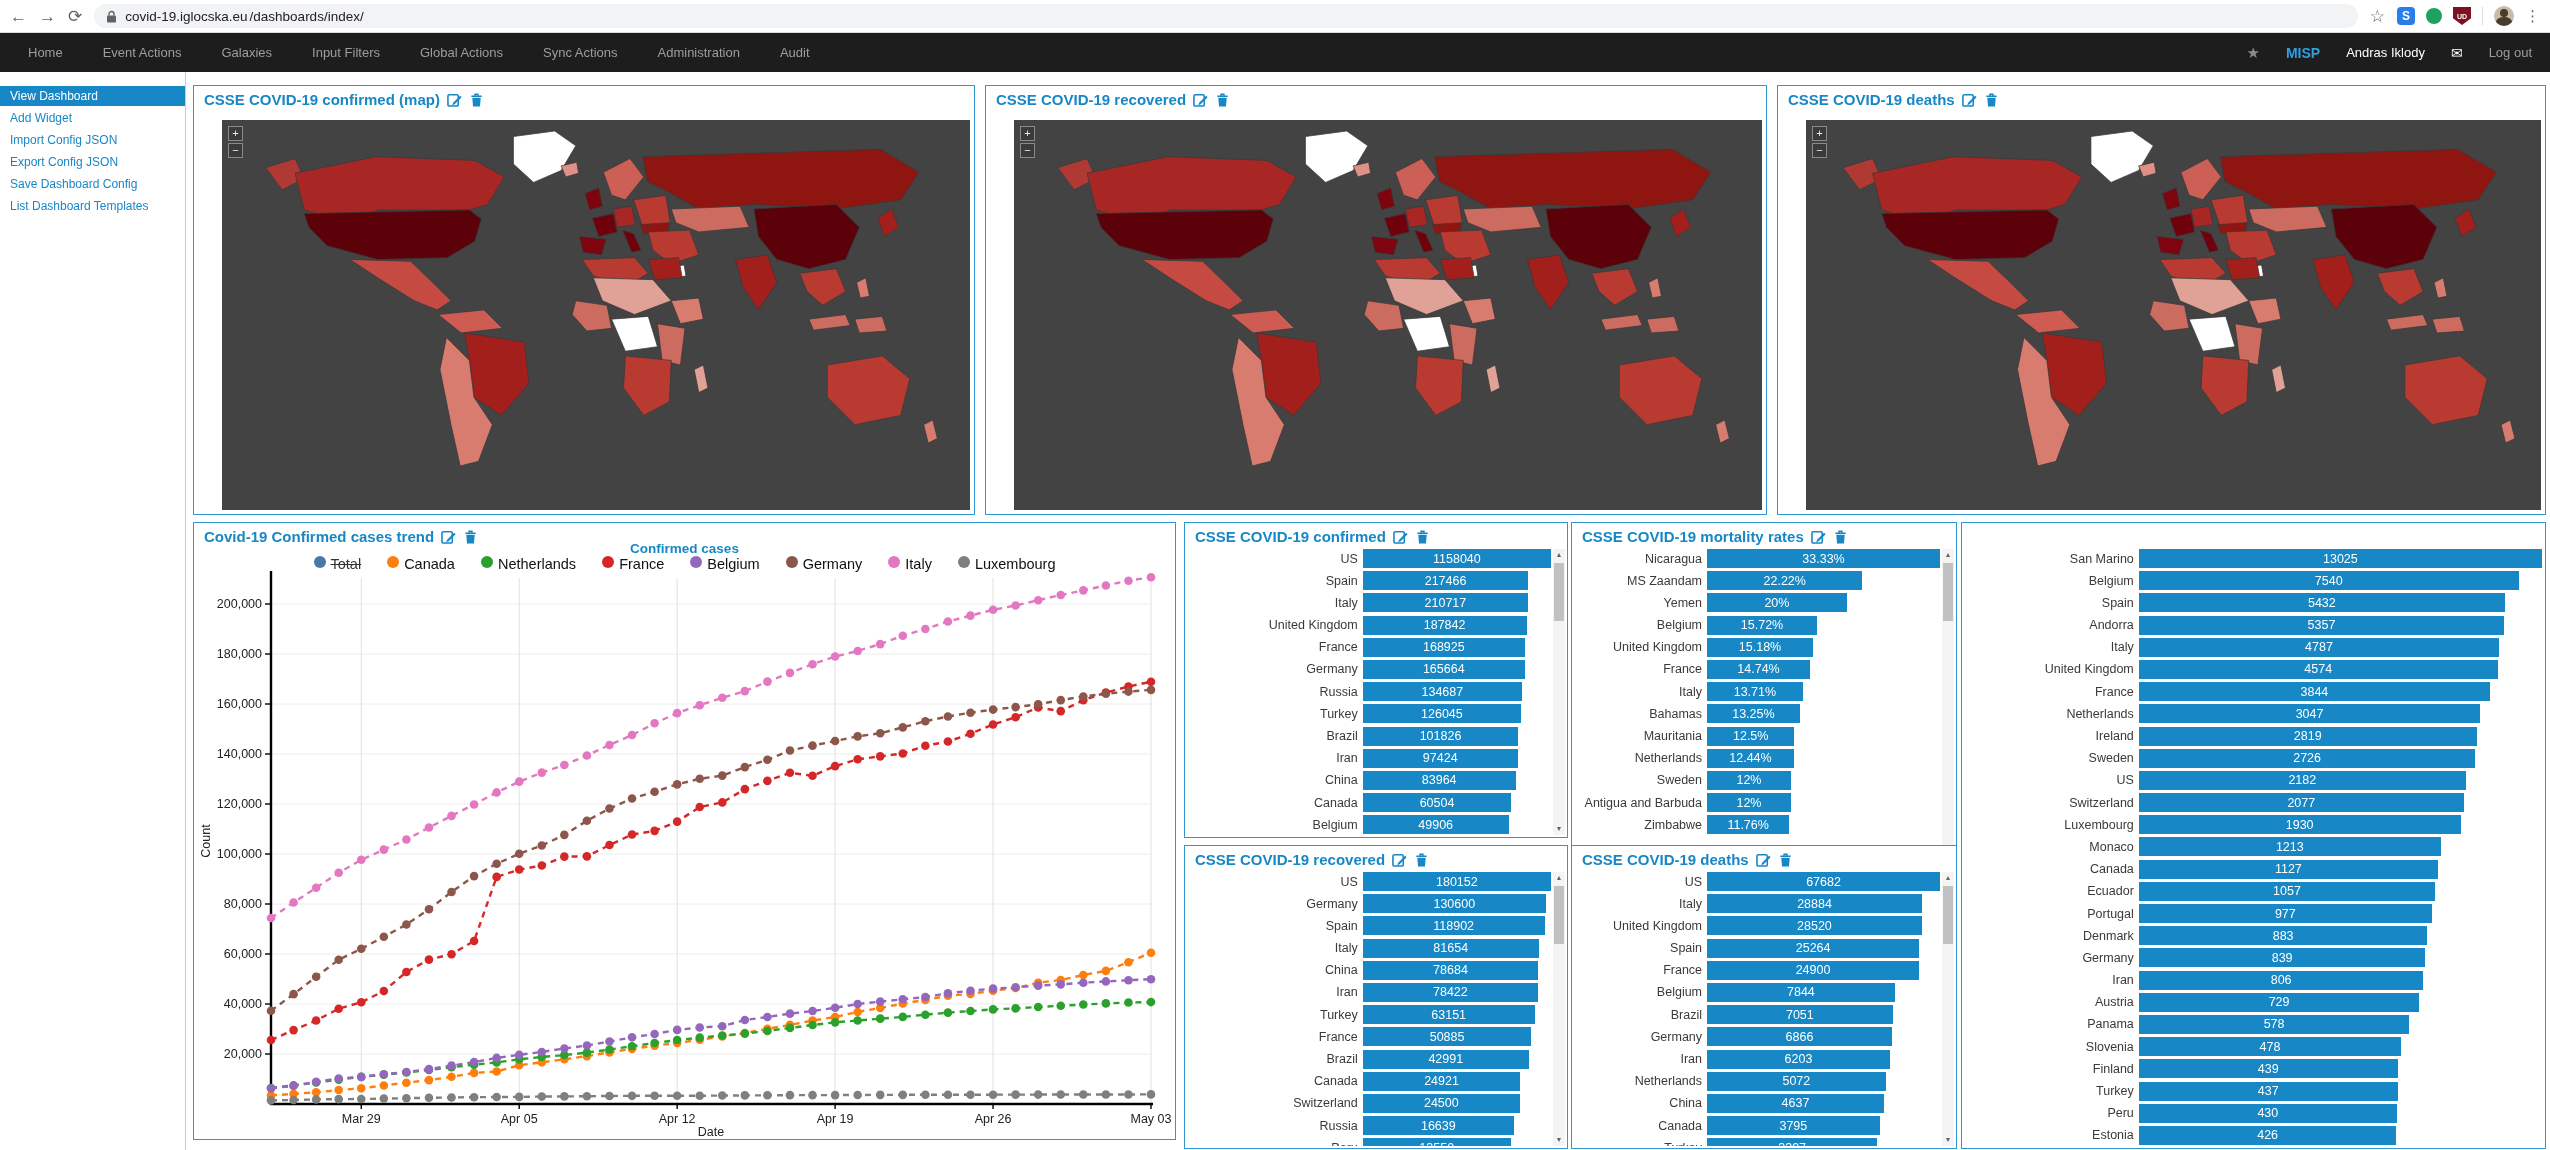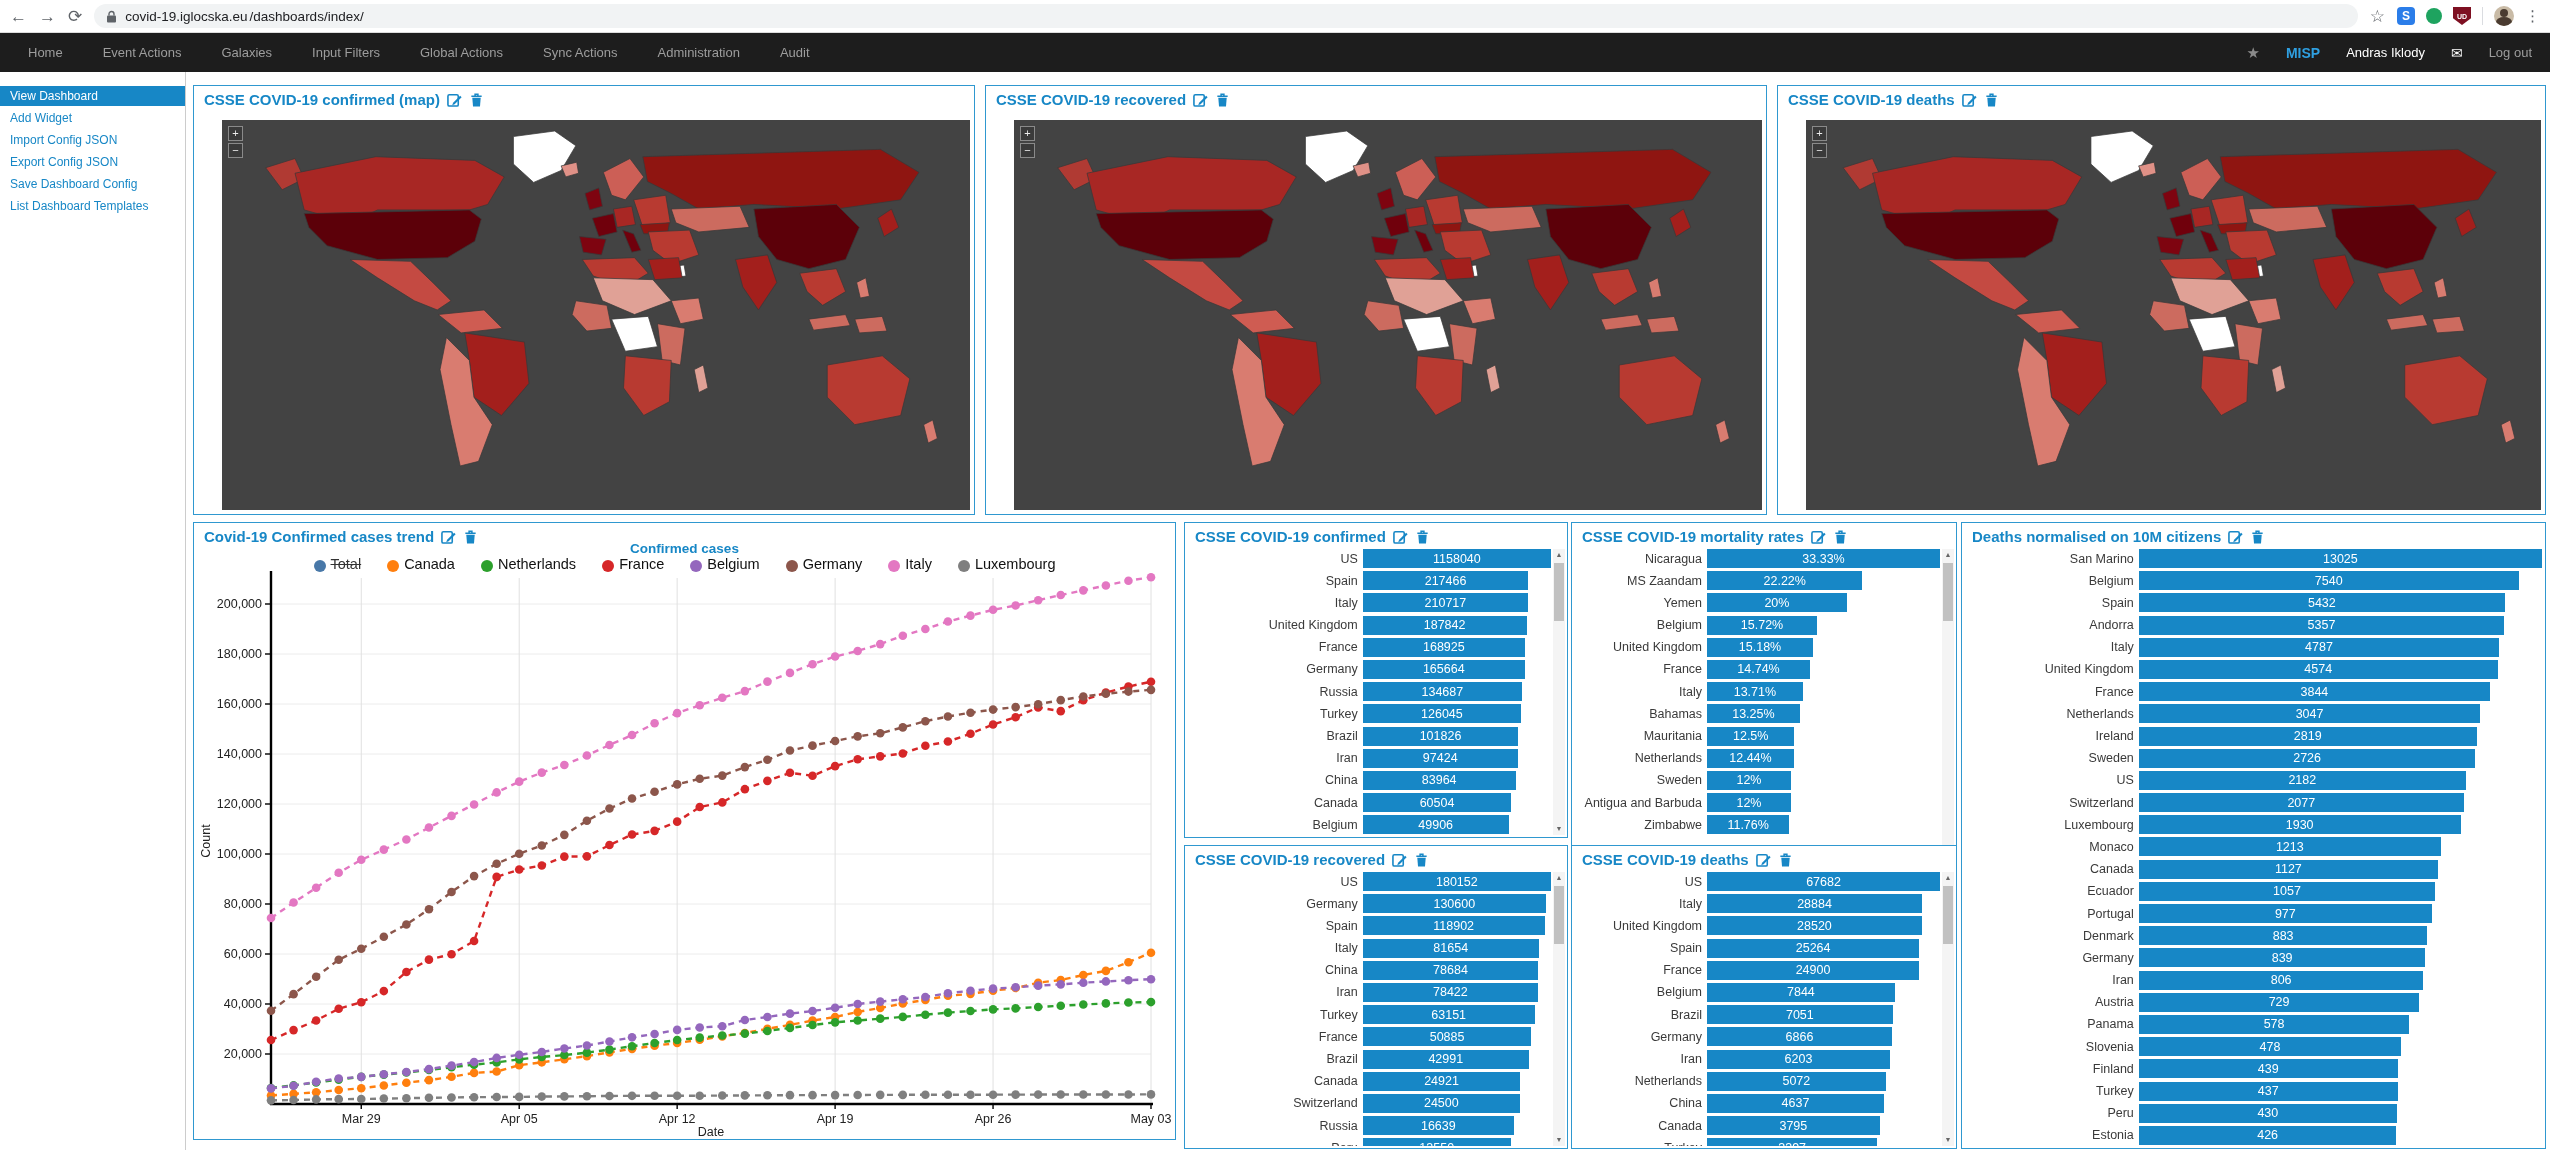--- a/index.html
+++ b/index.html
@@ -58,21 +58,21 @@
   .cols48 .blbl{width:48%;} .cols36 .blbl{width:36%;} .cols30 .blbl{width:30%;}
   .sbar{position:absolute;top:26px;bottom:2px;right:2px;width:12px;background:#f4f4f4;}
   .sbar .up,.sbar .dn{position:absolute;left:0;width:12px;height:12px;color:#666;font-size:7px;text-align:center;line-height:12px;cursor:pointer;}
   .sbar .up{top:0;} .sbar .dn{bottom:0;}
   .sbar .thumb{position:absolute;left:1px;top:14px;width:10px;height:58px;background:#c1c1c1;cursor:pointer;}
 
   
   .chart-area{position:absolute;left:0;top:0;right:0;bottom:0;}
   .chart-sub{position:absolute;left:0;right:0;top:18px;text-align:center;font-size:13.5px;font-weight:bold;color:#1787c6;}
   .legend{position:absolute;left:0;right:0;top:33px;display:flex;justify-content:center;gap:26px;align-items:center;font-size:14.5px;color:#111;}
-  .litem{display:flex;align-items:flex-end;gap:5px;cursor:pointer;}
+  .litem{display:flex;align-items:flex-start;gap:5px;cursor:pointer;}
   .ldot{width:12px;height:12px;border-radius:50%;flex:0 0 auto;}
   .litem.off{text-decoration:line-through;color:#333;}
 </style>
 </head>
 <body>
 
 <div id="stage">
 
   <div class="chrome">
     <span class="nav-btn">←</span>
@@ -974,35 +974,20 @@
           </div>
         </div>
       </div>
       <div class="sbar">
         <div class="up">▲</div>
         <div class="dn">▼</div>
         <div class="thumb"></div>
       </div>
     </div>
   <div class="widget cols30" style="left:1961px;top:522px;width:585px;height:627px;">
-      <div class="wtitle">
-        <span>Deaths normalised on 10M citizens</span>
-        <span class="wicon">
-          <svg viewBox="0 0 16 16" width="15" height="15">
-            <rect x="1" y="3" width="11" height="12" rx="1.5" fill="none" stroke="#1787c6" stroke-width="1.7"></rect>
-            <path d="M6.5 11.5 14 4l1.6 1.6-7.5 7.5-2.5.9z" fill="#1787c6"></path>
-          </svg>
-        </span>
-        <span class="wicon">
-          <svg viewBox="0 0 16 16" width="15" height="15">
-            <path d="M2.5 4.5h11M6.5 4.5v-2h3v2" fill="none" stroke="#1787c6" stroke-width="1.6"></path>
-            <path d="M3.5 6h9l-.8 9.5h-7.4z" fill="#1787c6"></path>
-          </svg>
-        </span>
-      </div>
       <div class="list-body">
         <div class="brow">
           <div class="blbl">San Marino</div>
           <div class="bwrap">
             <div class="bbar" style="width: 100%;">
               <span>13025</span>
             </div>
           </div>
         </div>
         <div class="brow">

